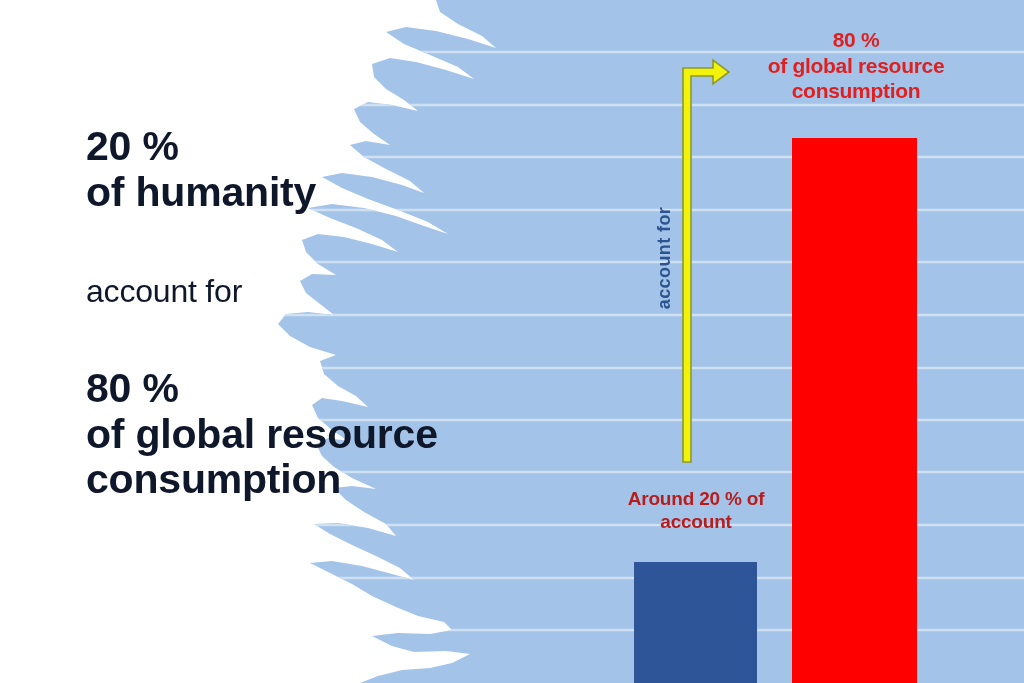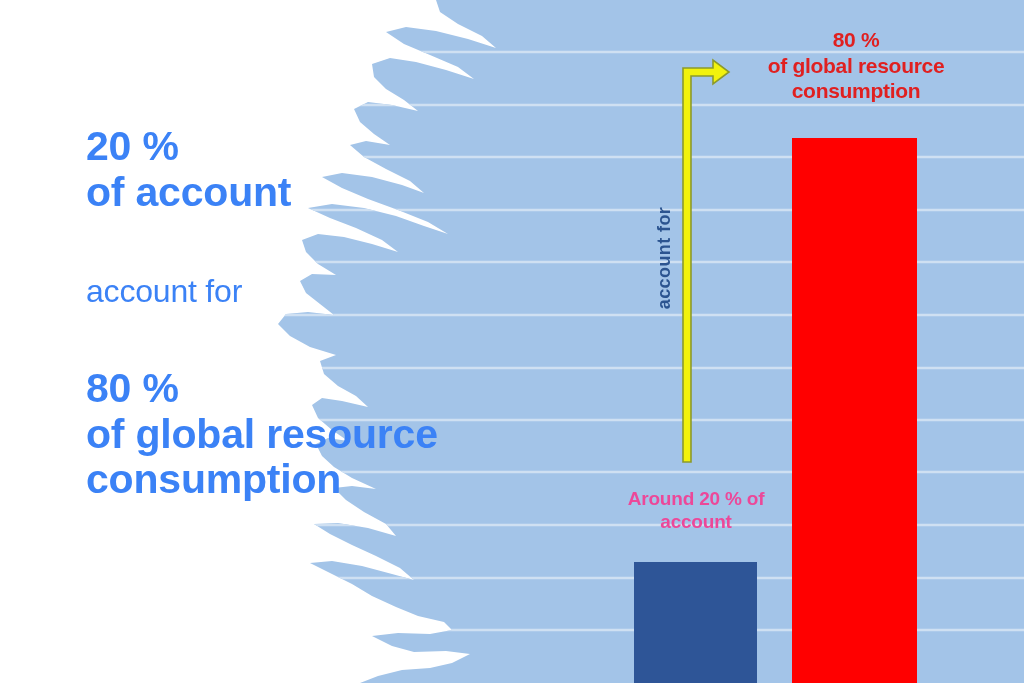--- a/index.html
+++ b/index.html
@@ -33,21 +33,21 @@
     height: 683px;
     display: block;
   }
 
   
   #left-copy {
     position: absolute;
     left: 86px;
     top: 124px;
     width: 420px;
-    color: #3b82f6;
+    color: #0f172a;
     line-height: 1.12;
   }
   .copy-line-big {
     font-size: 41px;
     font-weight: 700;
     letter-spacing: -0.2px;
     white-space: nowrap;
   }
   .copy-line-mid {
     font-size: 32px;
@@ -70,21 +70,21 @@
     top: 27px;
     width: 222px;
     color: #E02020;
     font-size: 21px;
     letter-spacing: -0.3px;
   }
   #label-blue {
     left: 600px;
     top: 487px;
     width: 192px;
-    color: #ec4899;
+    color: #b91c1c;
     font-size: 19px;
     letter-spacing: -0.2px;
   }
 
   
   #label-accountfor {
     position: absolute;
     left: 664px;
     top: 258px;
     color: #2B5490;
@@ -165,21 +165,21 @@
     </div>
 
     <div class="chart-label" id="label-blue">
       <div>Around 20 % of</div>
       <div>account</div>
     </div>
   </div>
 
   <div id="left-copy">
     <div class="copy-line-big">20 %</div>
-    <div class="copy-line-big">of account</div>
+    <div class="copy-line-big">of humanity</div>
     <div class="copy-gap-a"></div>
     <div class="copy-line-mid">account for</div>
     <div class="copy-gap-b"></div>
     <div class="copy-line-big">80 %</div>
     <div class="copy-line-big">of global resource</div>
     <div class="copy-line-big">consumption</div>
   </div>
 
 </div>
 

